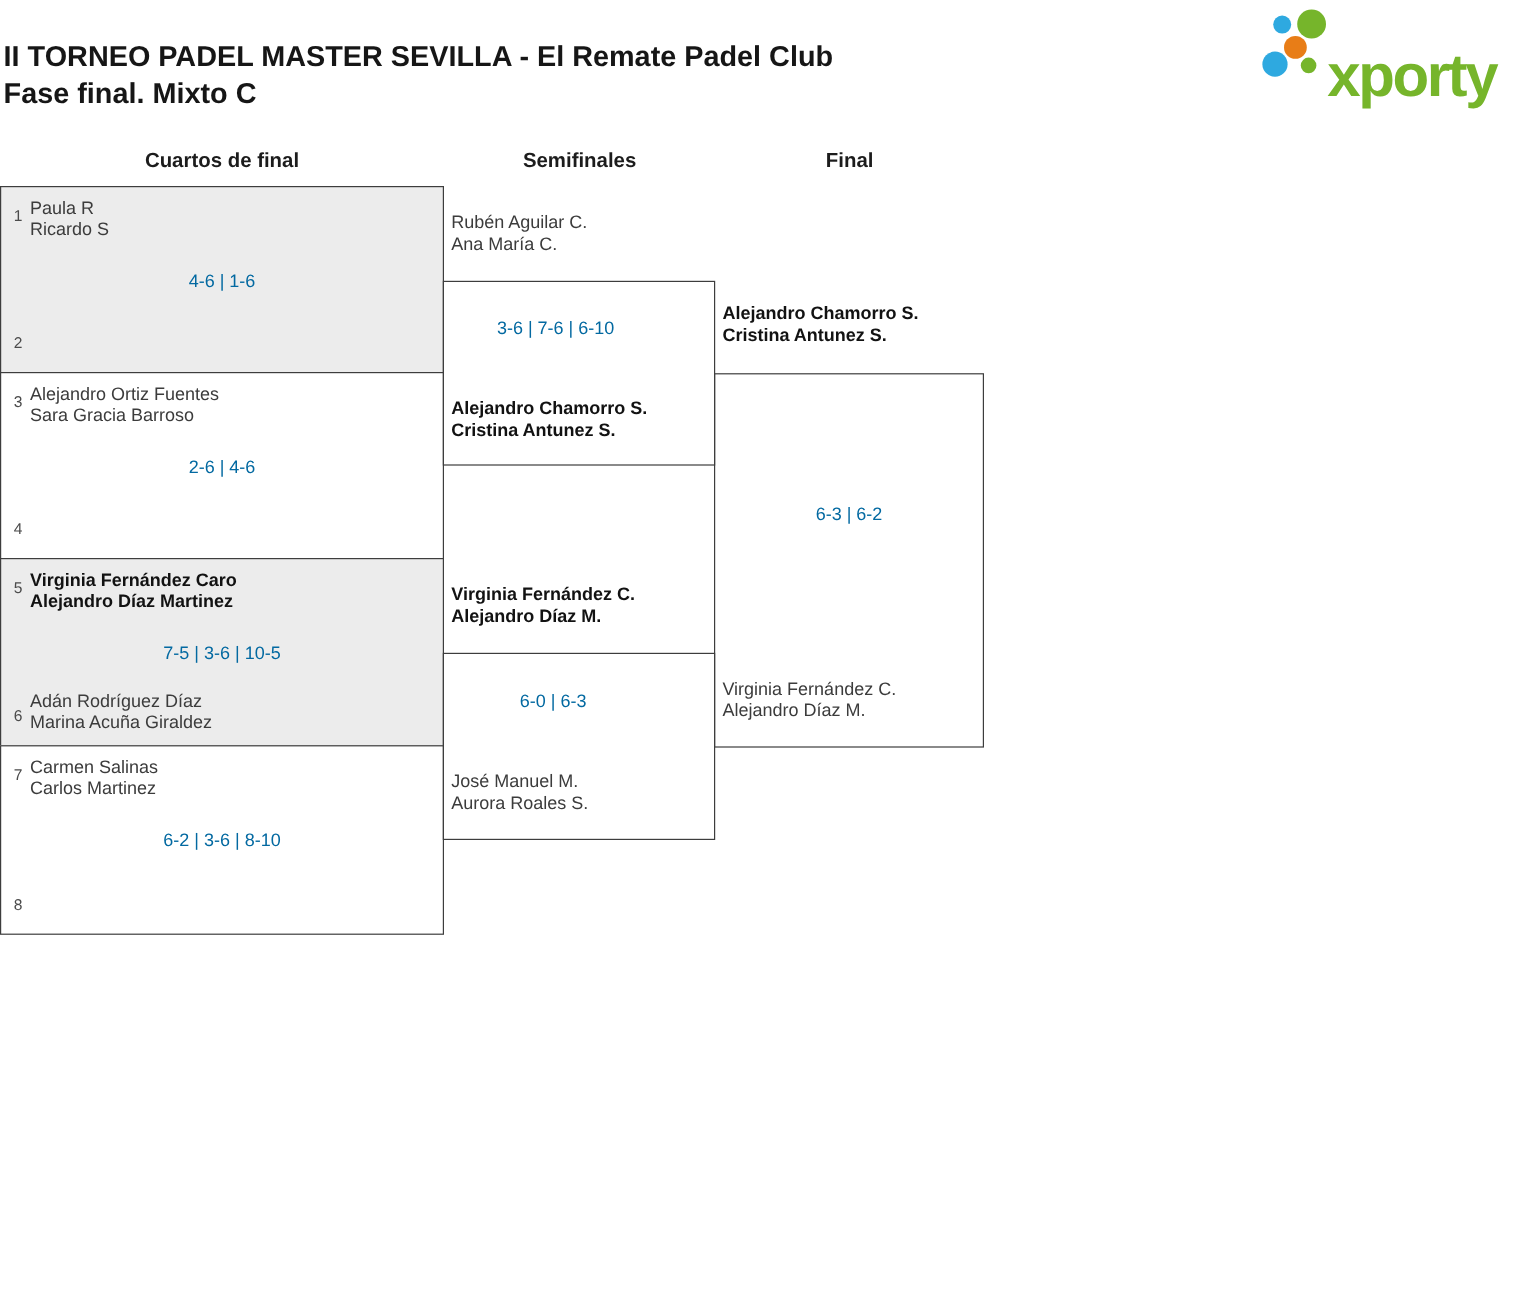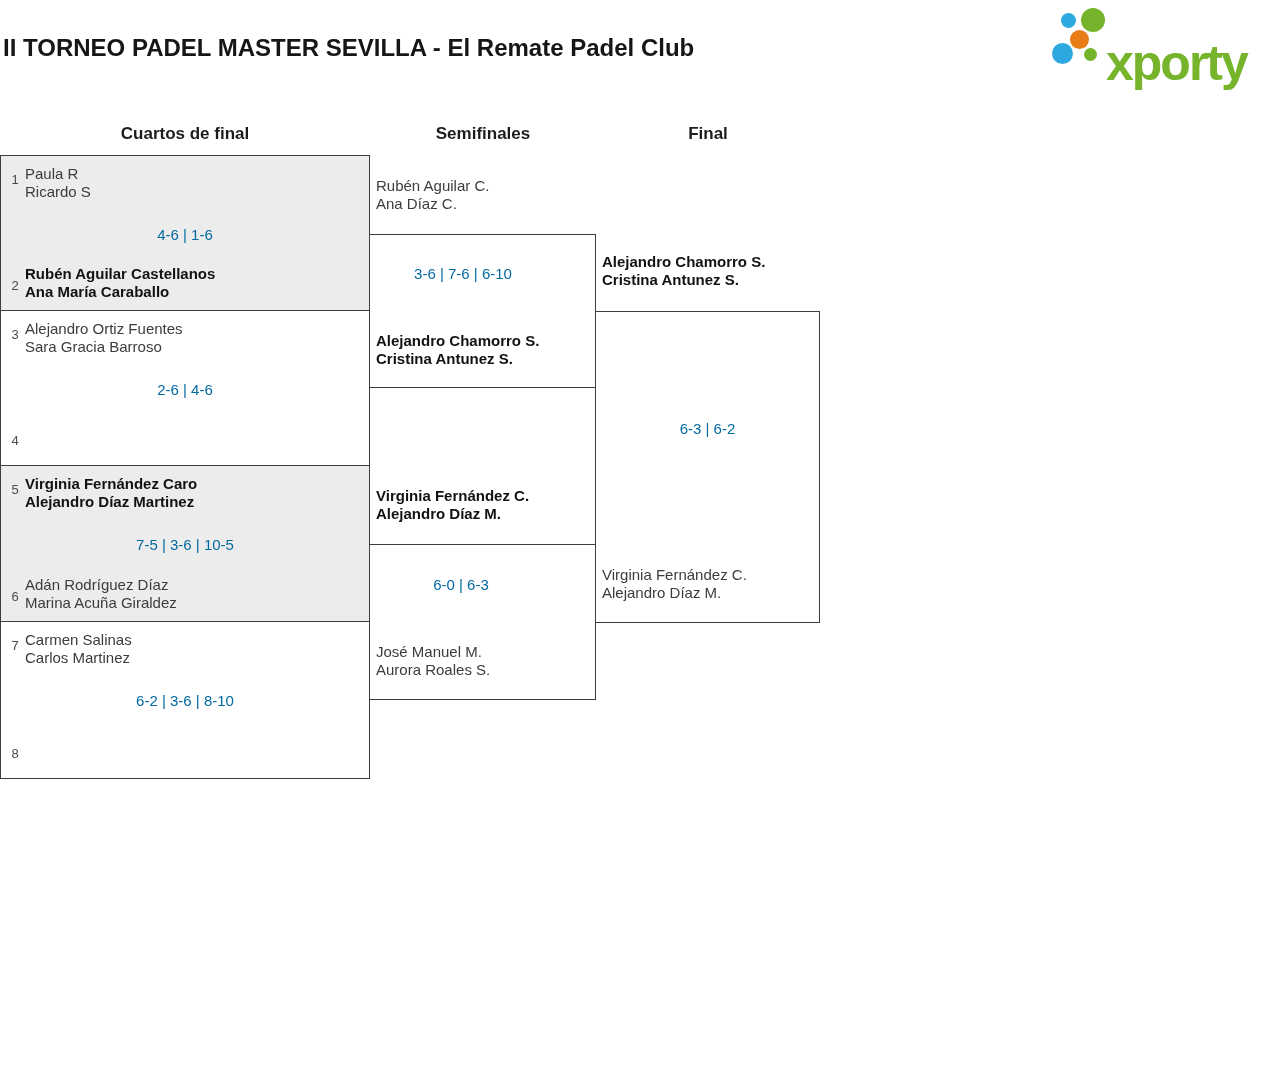--- a/index.html
+++ b/index.html
@@ -36,20 +36,21 @@
   
   .rect{border:1px solid #3d3d3d;box-sizing:border-box;background:transparent;}
 </style>
 </head>
 <body>
 
 <div class="page">
 
   <div class="abs title">
     <div>II TORNEO PADEL MASTER SEVILLA - El Remate Padel Club</div>
+    <div>Fase final. Mixto C</div>
   </div>
 
   <div>
     <div>
       <div class="dot" style="left:1061px;top:13px;width:15px;height:15px;background:#2ea9e0;"></div>
       <div class="dot" style="left:1081px;top:8px;width:24px;height:24px;background:#76b52b;"></div>
       <div class="dot" style="left:1070px;top:30px;width:19px;height:19px;background:#e87d17;"></div>
       <div class="dot" style="left:1052px;top:43px;width:21px;height:21px;background:#2ea9e0;"></div>
       <div class="dot" style="left:1084px;top:48px;width:13px;height:13px;background:#76b52b;"></div>
     </div>
@@ -61,24 +62,20 @@
   <div class="abs col-header" style="left:596px;width:224px;">Final</div>
 
   <div class="abs qf gray" style="top:127px;height:156px;">
     <div class="seed top">1</div>
     <div class="team top">
       <span>Paula R</span>
       <span>Ricardo S</span>
     </div>
     <div class="score">4-6 | 1-6</div>
     <div class="seed bottom">2</div>
-    <div class="team bottom win">
-      <span>Rubén Aguilar Castellanos</span>
-      <span>Ana María Caraballo</span>
-    </div>
   </div>
 
   <div class="abs qf" style="top:282px;height:156px;">
     <div class="seed top">3</div>
     <div class="team top">
       <span>Alejandro Ortiz Fuentes</span>
       <span>Sara Gracia Barroso</span>
     </div>
     <div class="score">2-6 | 4-6</div>
     <div class="seed bottom">4</div>
@@ -107,21 +104,21 @@
     <div class="score">6-2 | 3-6 | 8-10</div>
     <div class="seed bottom">8</div>
   </div>
 
   <div class="abs rect" style="left:369px;top:206px;width:227px;height:154px;"></div>
   <div class="abs rect" style="left:369px;top:516px;width:227px;height:156px;"></div>
   <div class="abs rect" style="left:595px;top:283px;width:225px;height:312px;"></div>
 
   <div class="abs team" style="left:376px;top:149px;">
     <span>Rubén Aguilar C.</span>
-    <span>Ana Díaz C.</span>
+    <span>Ana María C.</span>
   </div>
   <div class="abs score" style="left:369px;top:237px;width:188px;">3-6 | 7-6 | 6-10</div>
   <div class="abs team win" style="left:376px;top:304px;">
     <span>Alejandro Chamorro S.</span>
     <span>Cristina Antunez S.</span>
   </div>
 
   <div class="abs team win" style="left:376px;top:459px;">
     <span>Virginia Fernández C.</span>
     <span>Alejandro Díaz M.</span>

